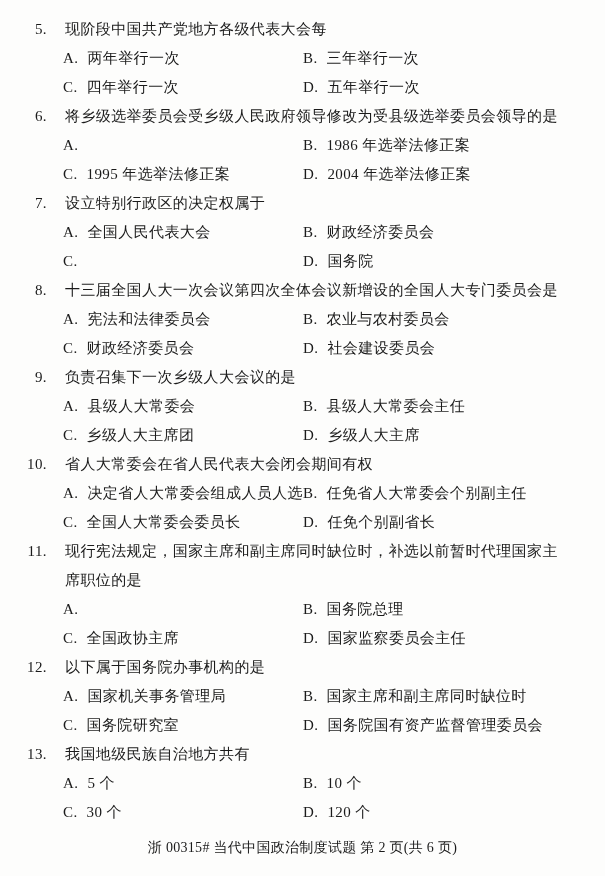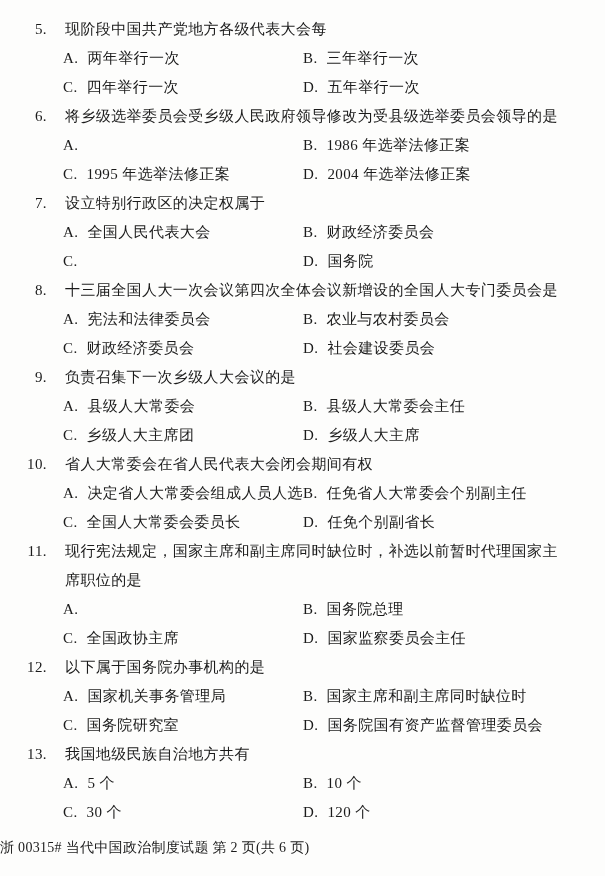--- a/index.html
+++ b/index.html
@@ -45,21 +45,21 @@
     padding-left: 63px;
   }
   .option {
     display: flex;
     line-height: 29px;
     white-space: nowrap;
   }
   .olabel { margin-right: 9px; }
   .footer {
     margin-top: 6px;
-    text-align: left;
+    text-align: center;
     line-height: 29px;
     font-size: 14px;
     letter-spacing: 0.3px;
   }
 </style>
 </head>
 <body>
 
 <main class="page">
   <section id="question-list">

